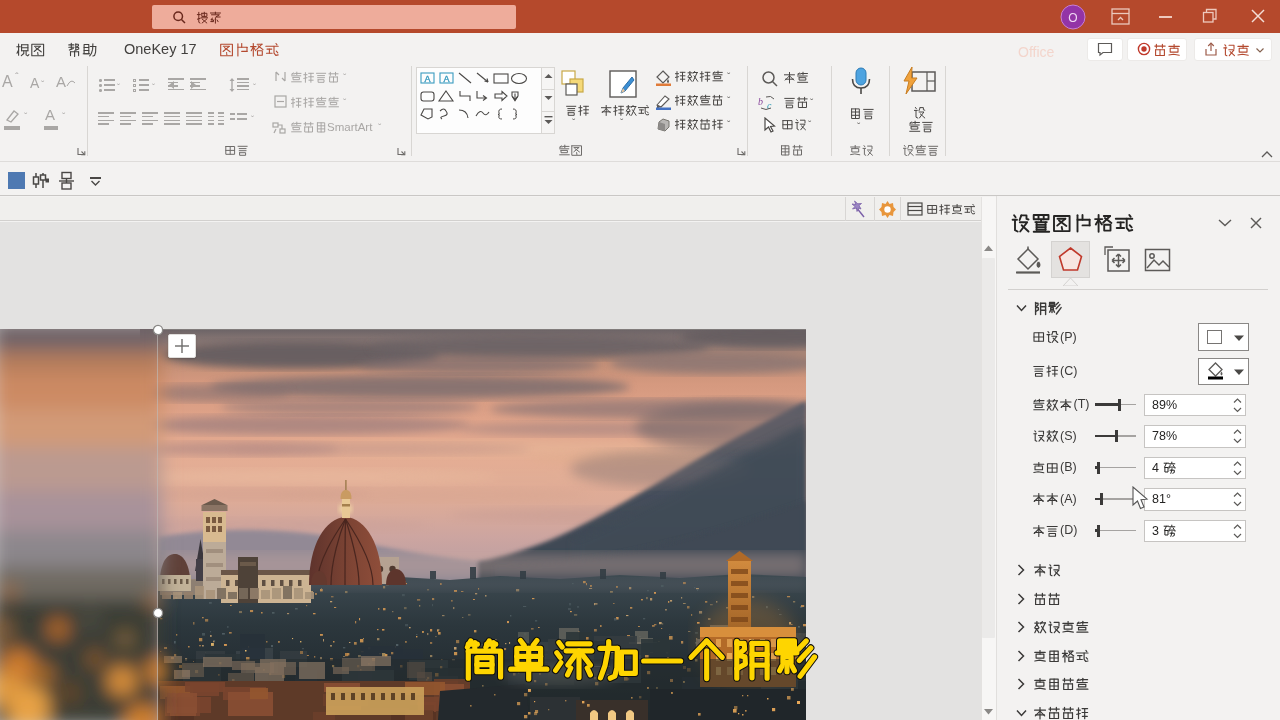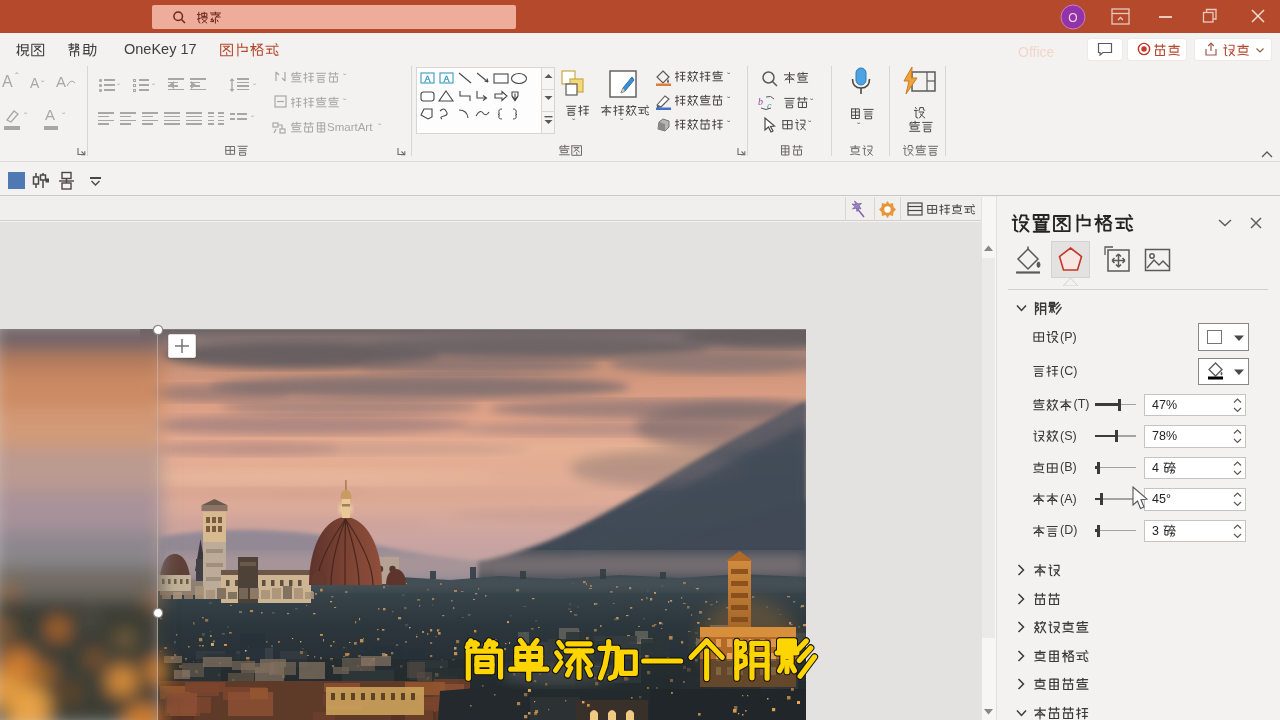--- a/index.html
+++ b/index.html
@@ -1860,21 +1860,21 @@
       <polyline points="33.8,1.5 33.8,12.5"></polyline>
       <polyline points="33.8,5 29.2,9.5"></polyline>
       <polyline points="33.8,5 38.2,9.5"></polyline>
       <polyline points="29.5,8.5 38,8.5"></polyline>
     </svg>
     <div style="position:absolute;left:1073.5px;top:397px;font:400 12.5px 'Liberation Sans',sans-serif;color:#3b3a39;white-space:nowrap;">(T)</div>
     <div style="position:absolute;left:1095px;top:403.7px;width:41px;height:1.6px;background:#a5a3a1"></div>
     <div style="position:absolute;left:1095px;top:403.4px;width:24px;height:2.2px;background:#3b3a39"></div>
     <div style="position:absolute;left:1117.5px;top:398.5px;width:3px;height:12px;background:#3b3a39"></div>
     <div style="position:absolute;left:1144px;top:393.5px;width:102px;height:22.5px;background:#fff;border:1px solid #c6c4c2"></div>
-    <div style="position:absolute;left:1152px;top:397.5px;font:400 12.5px 'Liberation Sans',sans-serif;color:#252423;white-space:nowrap;">47%</div>
+    <div style="position:absolute;left:1152px;top:397.5px;font:400 12.5px 'Liberation Sans',sans-serif;color:#252423;white-space:nowrap;">89%</div>
     <svg style="position:absolute;left:1233px;top:397.5px" width="9" height="6" fill="none" stroke="#5c5a58" stroke-width="1.2">
       <path d="M1 4.5 L4.5 1 L8 4.5"></path>
     </svg>
     <svg style="position:absolute;left:1233px;top:406.5px" width="9" height="6" fill="none" stroke="#5c5a58" stroke-width="1.2">
       <path d="M1 1 L4.5 4.5 L8 1"></path>
     </svg>
     <svg style="position:absolute;left:1032px;top:429px" width="27" height="14" fill="none" stroke="#3b3a39" stroke-width="1.1" stroke-linecap="round" stroke-linejoin="round">
       <polyline points="2.8,1.8 3.8,3"></polyline>
       <polyline points="1.8,4.8 4.5,4.8"></polyline>
       <polyline points="3.2,4.8 3.2,11.5 4.8,12.2"></polyline>
@@ -1950,21 +1950,21 @@
       <polyline points="20.2,1.5 20.2,12.5"></polyline>
       <polyline points="20.2,5 15.8,9.5"></polyline>
       <polyline points="20.2,5 24.8,9.5"></polyline>
       <polyline points="16,8.5 24.5,8.5"></polyline>
     </svg>
     <div style="position:absolute;left:1060px;top:491.5px;font:400 12.5px 'Liberation Sans',sans-serif;color:#3b3a39;white-space:nowrap;">(A)</div>
     <div style="position:absolute;left:1095px;top:498.2px;width:41px;height:1.6px;background:#a5a3a1"></div>
     <div style="position:absolute;left:1095px;top:497.9px;width:6px;height:2.2px;background:#3b3a39"></div>
     <div style="position:absolute;left:1099.5px;top:493px;width:3px;height:12px;background:#3b3a39"></div>
     <div style="position:absolute;left:1144px;top:488px;width:102px;height:22.5px;background:#fff;border:1px solid #c6c4c2"></div>
-    <div style="position:absolute;left:1152px;top:492px;font:400 12.5px 'Liberation Sans',sans-serif;color:#252423;white-space:nowrap;">45°</div>
+    <div style="position:absolute;left:1152px;top:492px;font:400 12.5px 'Liberation Sans',sans-serif;color:#252423;white-space:nowrap;">81°</div>
     <svg style="position:absolute;left:1233px;top:492.0px" width="9" height="6" fill="none" stroke="#5c5a58" stroke-width="1.2">
       <path d="M1 4.5 L4.5 1 L8 4.5"></path>
     </svg>
     <svg style="position:absolute;left:1233px;top:501.0px" width="9" height="6" fill="none" stroke="#5c5a58" stroke-width="1.2">
       <path d="M1 1 L4.5 4.5 L8 1"></path>
     </svg>
     <svg style="position:absolute;left:1032px;top:523.5px" width="27" height="14" fill="none" stroke="#3b3a39" stroke-width="1.1" stroke-linecap="round" stroke-linejoin="round">
       <polyline points="1.5,4 12,4"></polyline>
       <polyline points="6.8,1.5 6.8,12.5"></polyline>
       <polyline points="6.8,5 2.2,9.5"></polyline>

